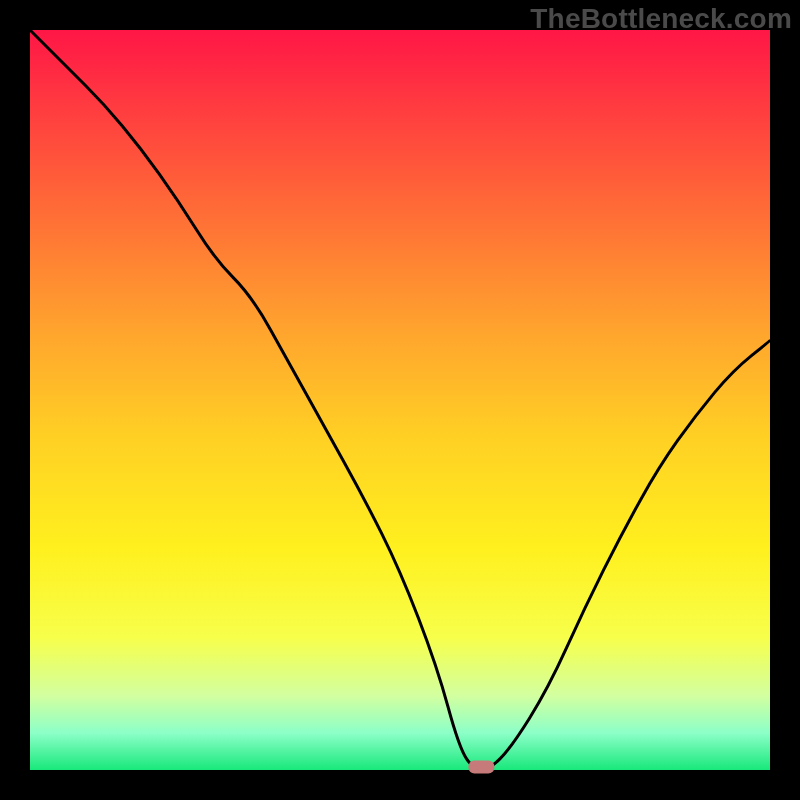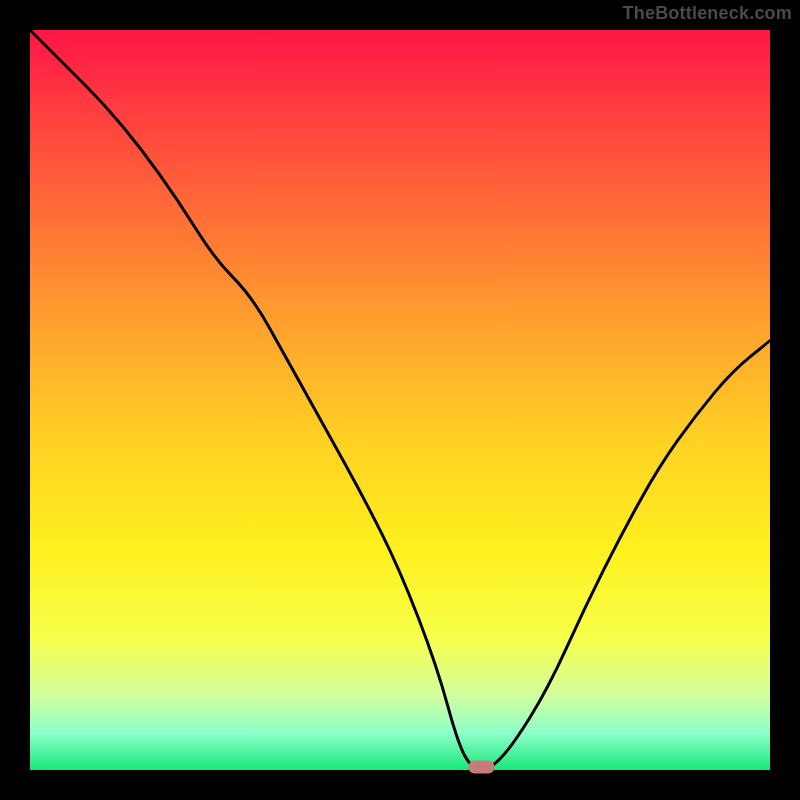--- a/index.html
+++ b/index.html
@@ -15,21 +15,21 @@
     position: relative;
     width: 800px;
     height: 800px;
     background: #000;
   }
   .watermark {
     position: absolute;
     top: 3px;
     right: 8px;
     color: #4a4a4a;
-    font-size: 18px;
+    font-size: 28px;
     font-weight: 600;
     user-select: none;
     letter-spacing: 0.2px;
     margin-left: 36px;
   }
   svg {
     position: absolute;
     inset: 0;
   }
 </style>

